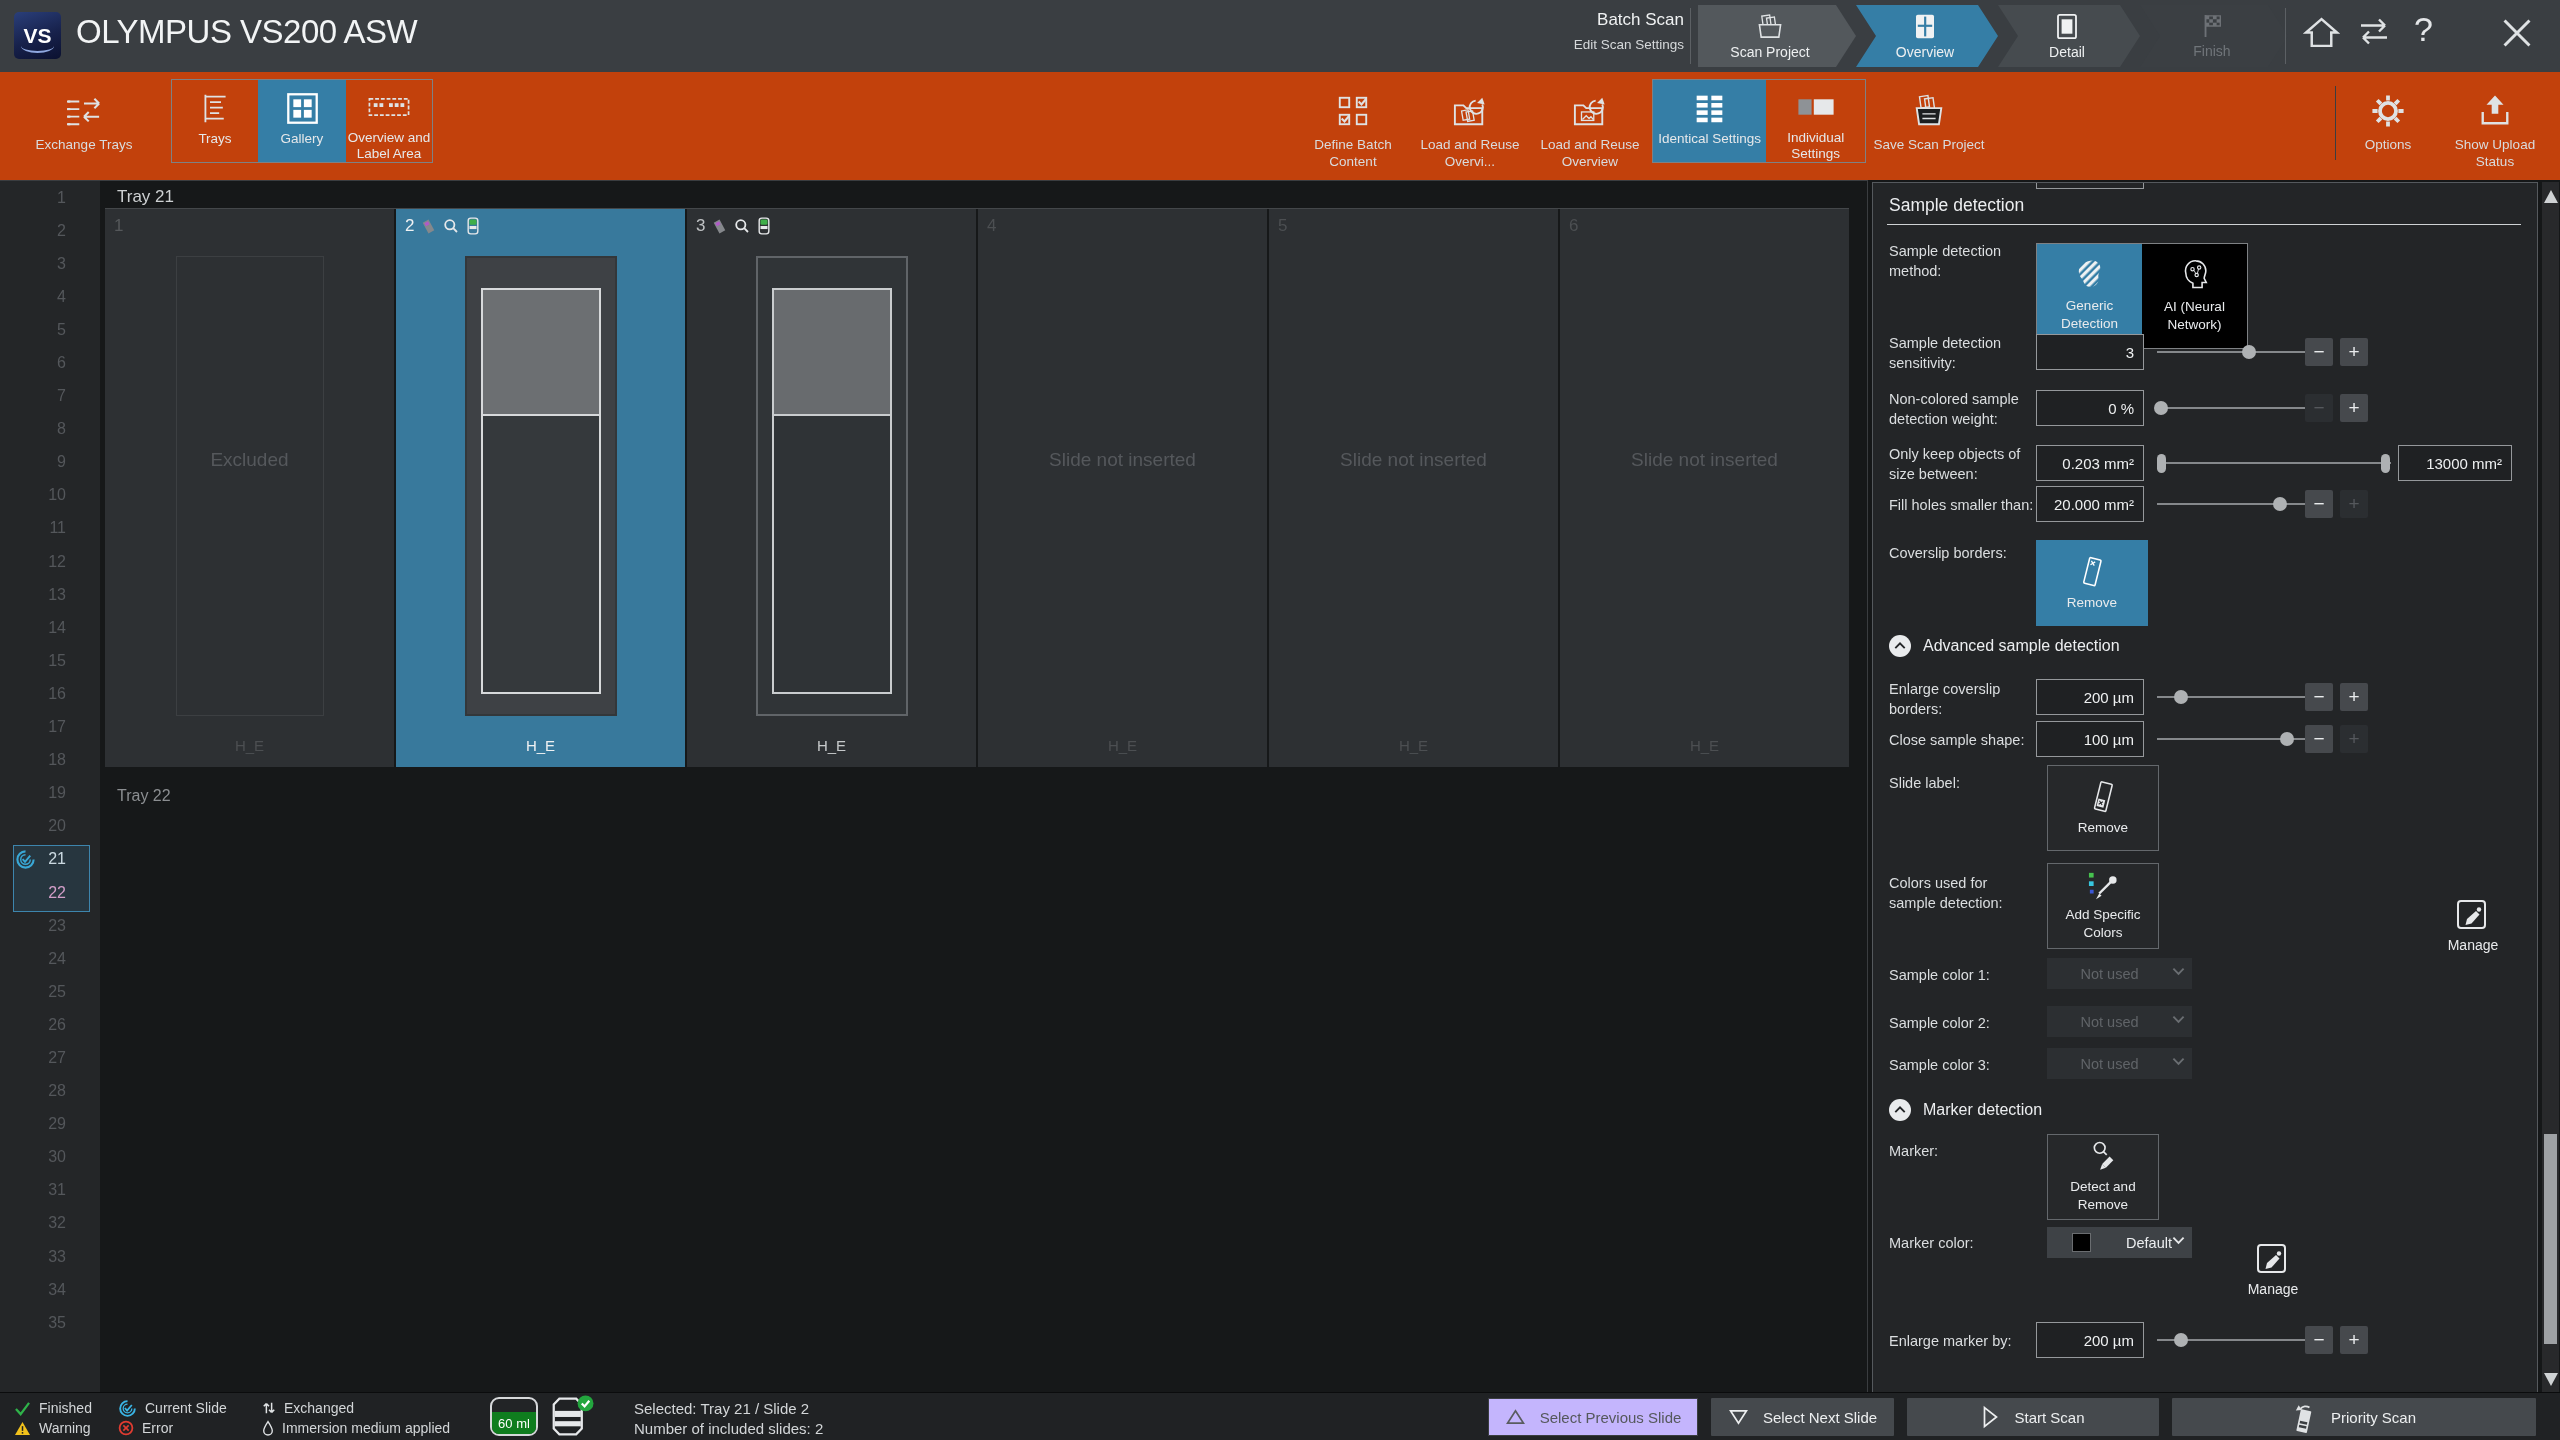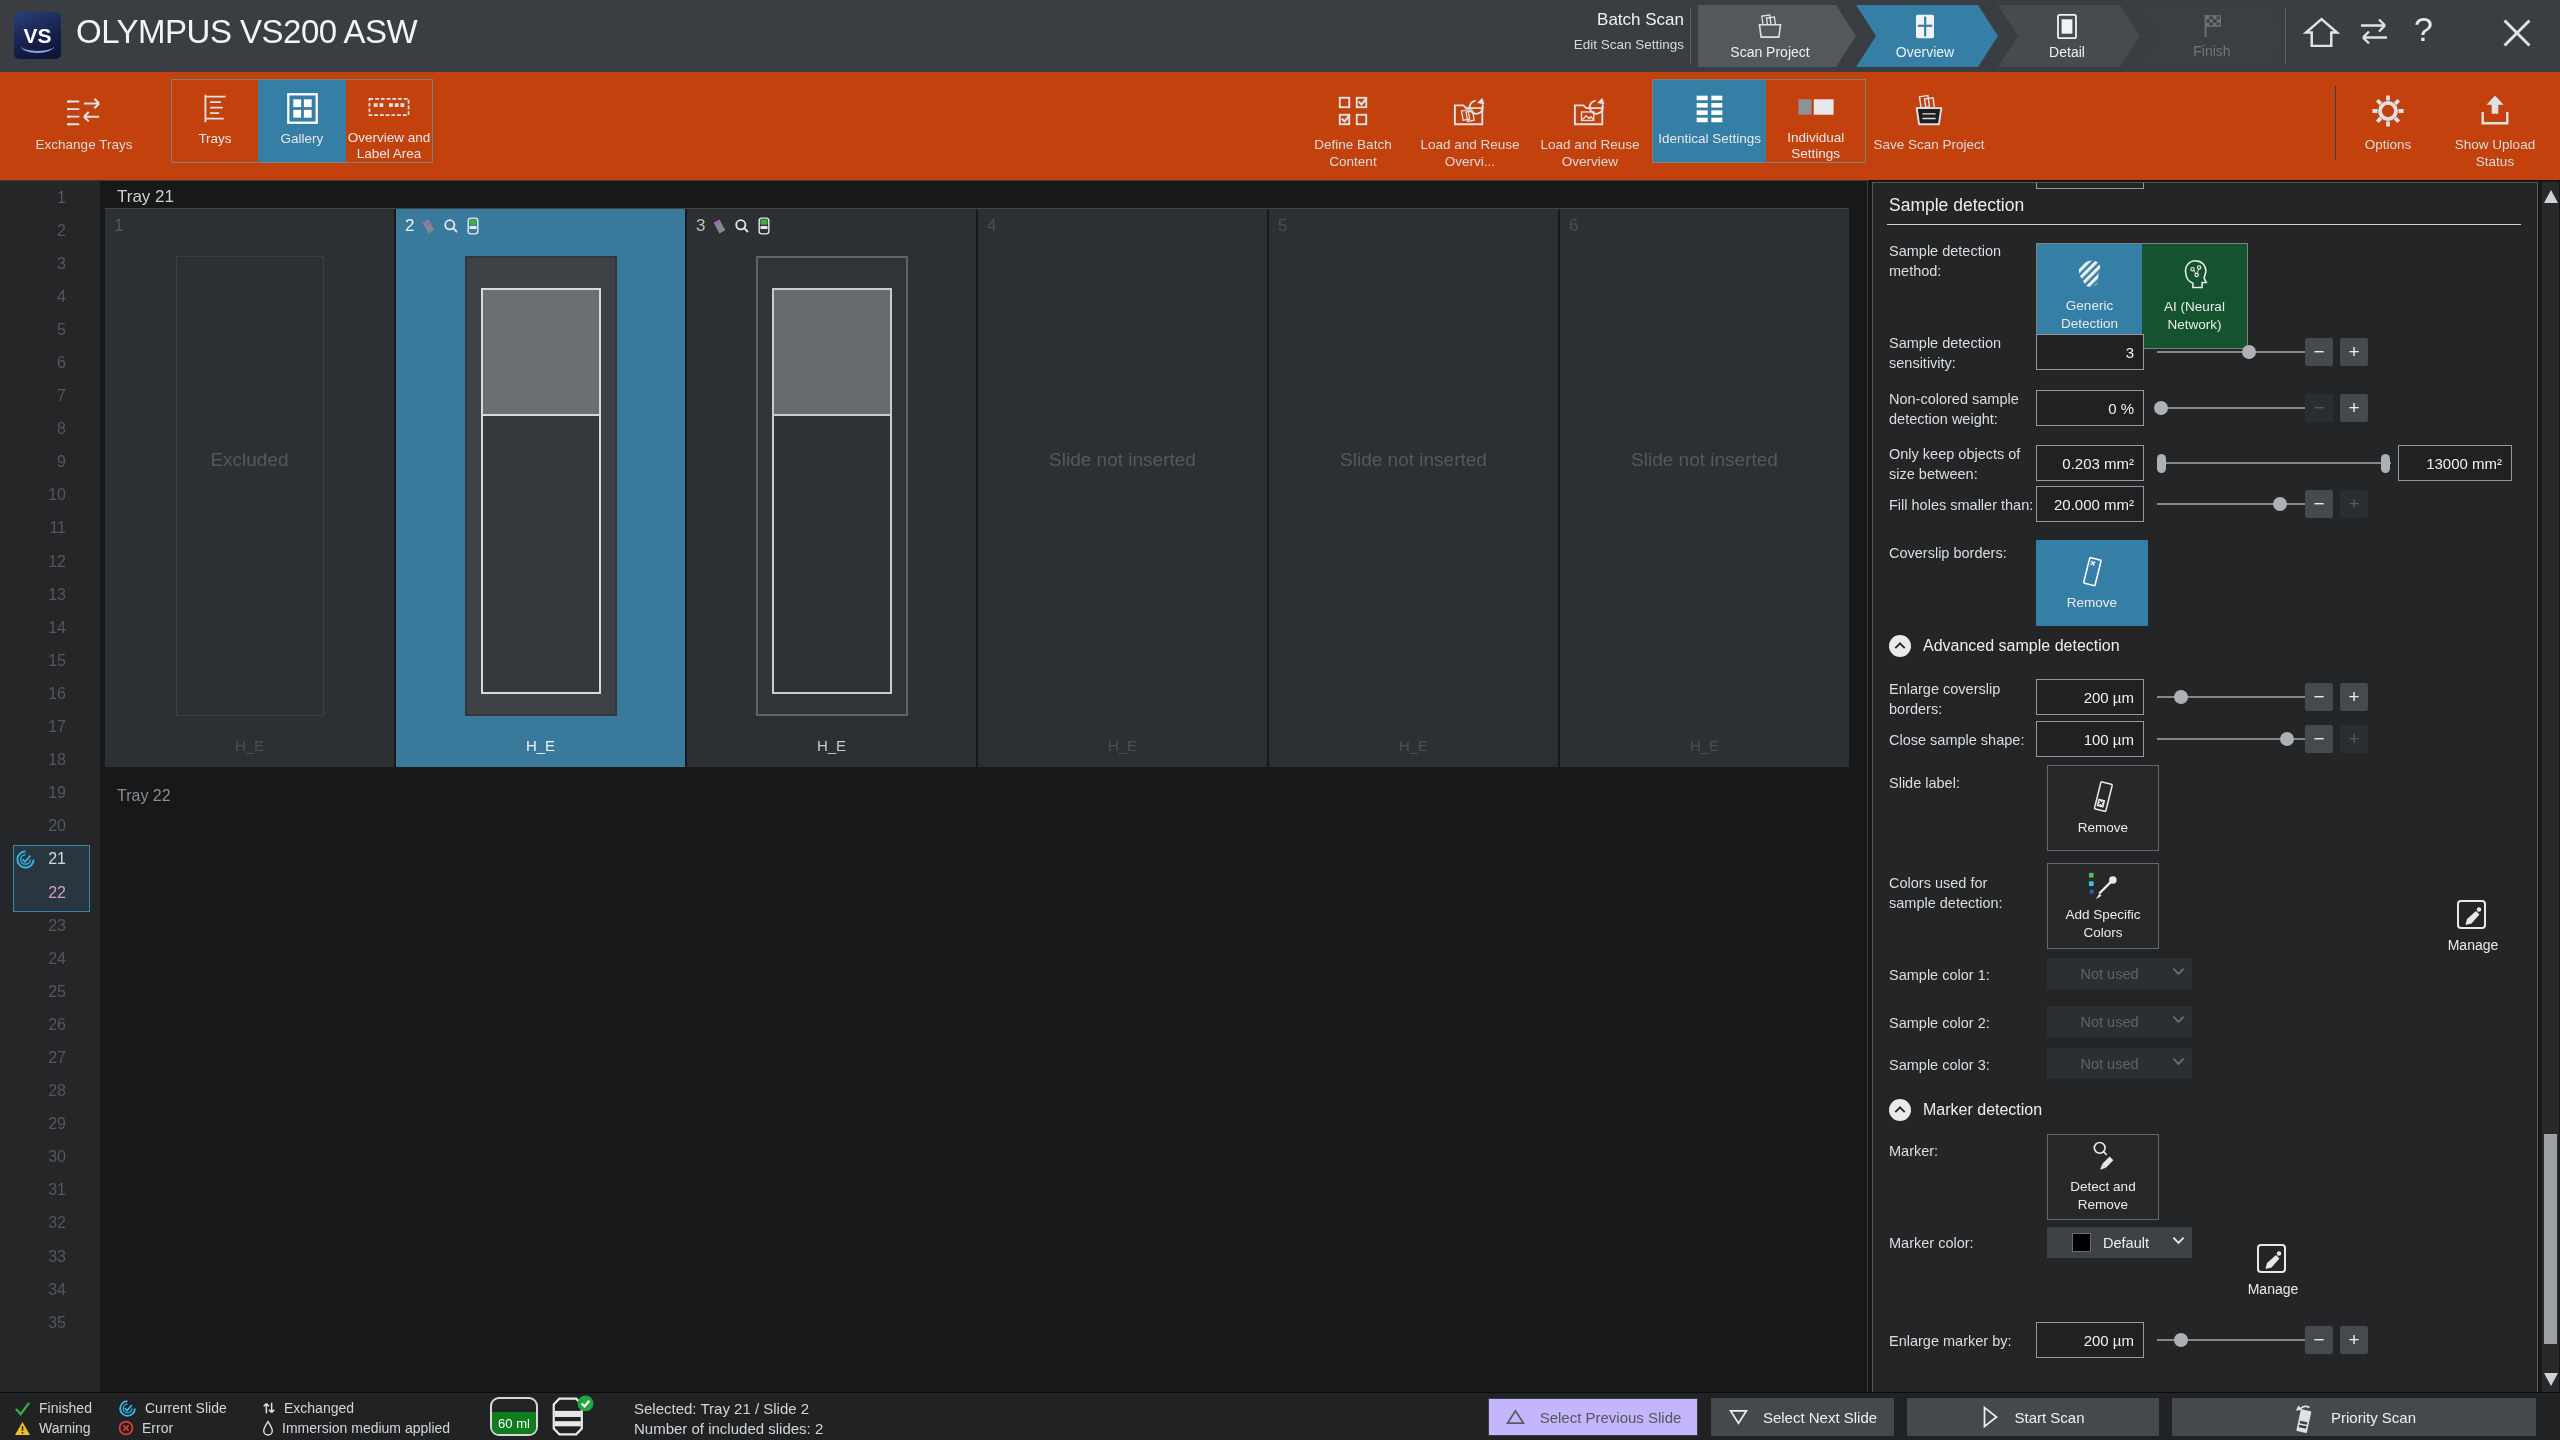--- a/index.html
+++ b/index.html
@@ -104,33 +104,33 @@
   .pslider.range{left:284px;width:234px;}
   .pslider.range .thumb{width:9px;height:19px;border-radius:5px;top:9px;margin-left:-5px;}
   .spin{position:absolute;width:28px;height:28px;top:4px;background:#46494d;color:#e9ebed;font-size:19px;
         display:flex;align-items:center;justify-content:center;border-radius:2px;}
   .spin.minus{left:432px;}  .spin.plus{left:467px;}
   .spin.disabled{background:#2b2e31;color:#55585c;}
   .maxinput{position:absolute;left:525px;width:114px;}
   #method-group{position:absolute;left:163px;top:60px;width:212px;height:106px;border:1px solid #7e8184;
         display:flex;box-sizing:border-box;}
   .mbtn{flex:1;display:flex;flex-direction:column;align-items:center;justify-content:center;gap:6px;
-        font-size:13.5px;text-align:center;line-height:1.3;background:#14532d;color:#e9ebed;}
+        font-size:13.5px;text-align:center;line-height:1.3;background:#000000;color:#e9ebed;}
   .mbtn.selected{background:#357ea6;}
   .sqbtn{position:absolute;width:112px;height:86px;border:1px solid #64686c;background:#26282a;
         display:flex;flex-direction:column;align-items:center;justify-content:center;gap:5px;
         font-size:13.5px;text-align:center;line-height:1.3;color:#e9ebed;box-sizing:border-box;}
   .sqbtn.primary{background:#357ea6;border-color:#357ea6;}
   .collapse{position:absolute;left:16px;display:flex;align-items:center;gap:12px;font-size:16px;color:#eceef0;}
   .cicon{width:22px;height:22px;border-radius:50%;background:#e9ebed;display:flex;align-items:center;justify-content:center;}
   .dd{position:absolute;left:174px;width:145px;height:31px;background:#3e4246;display:flex;align-items:center;
         justify-content:center;font-size:14.5px;color:#eceef0;box-sizing:border-box;padding-right:20px;}
   .dd .chev{position:absolute;right:7px;top:9px;}
   .dd.disabled{background:#2c2f32;color:#606468;}
-  .dd.swatched{justify-content:flex-start;padding-left:25px;}
+  .dd.swatched{justify-content:space-between;padding-left:25px;}
   .dd .swatch{width:17px;height:17px;background:#000;border:1px solid #6a6d70;margin-right:12px;}
   .managebtn{position:absolute;width:80px;display:flex;flex-direction:column;align-items:center;gap:4px;
         font-size:14px;color:#e9ebed;}
 
   
   #vscroll{position:absolute;left:2542px;top:182px;width:17px;height:1212px;background:#28292b;}
   .sarrow{position:absolute;left:2px;width:0;height:0;border-left:7px solid transparent;border-right:7px solid transparent;}
   .sarrow.up{top:8px;border-bottom:13px solid #cfd2d4;}
   .sarrow.down{bottom:8px;border-top:13px solid #cfd2d4;}
   #sthumb{position:absolute;left:2px;width:13px;top:952px;height:210px;background:#9ea1a4;}

